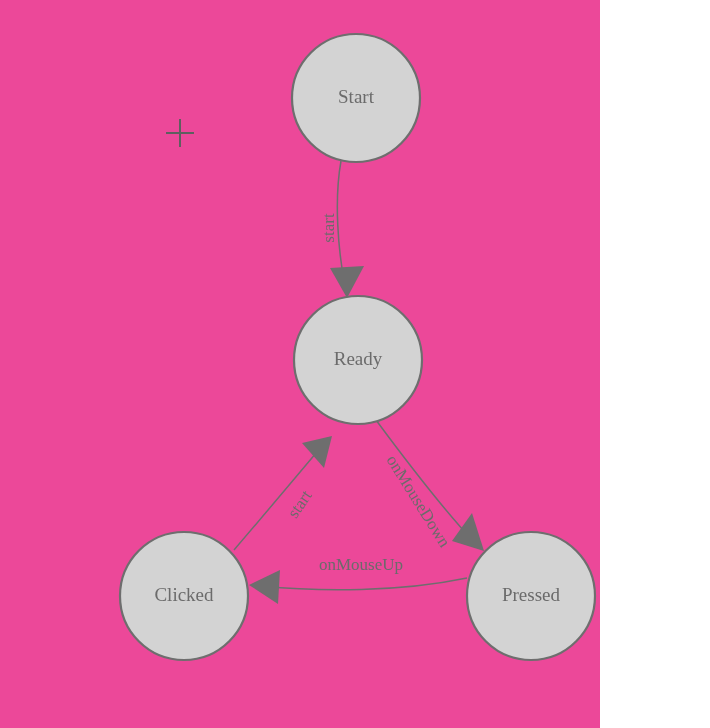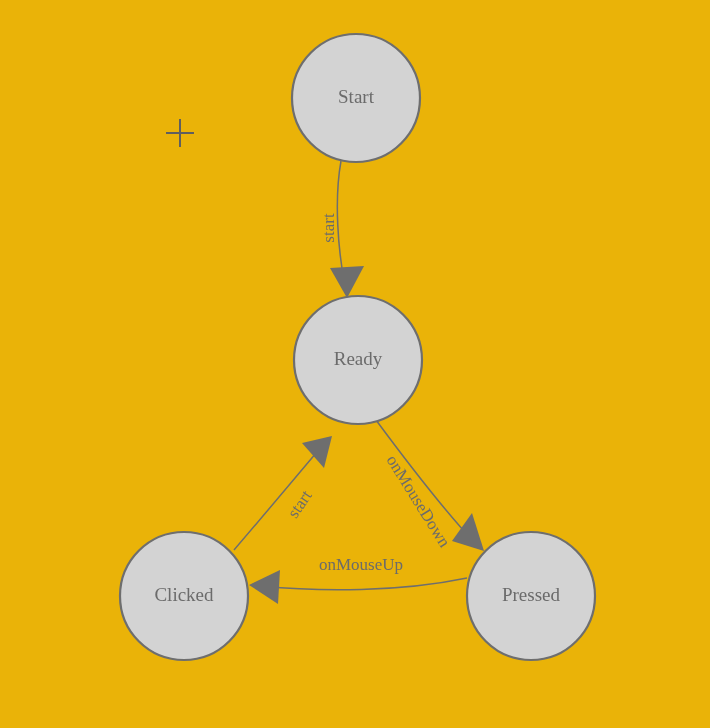--- a/index.html
+++ b/index.html
@@ -8,23 +8,23 @@
     background: #ffffff;
   }
   body {
     width: 710px;
     height: 728px;
     overflow: hidden;
     font-family: "Liberation Serif", serif;
   }
   #diagram-canvas {
     position: relative;
-    width: 710px;
+    width: 600px;
     height: 728px;
-    background: #eab308;
+    background: #ec4899;
   }
   svg.diagram-svg {
     display: block;
     width: 710px;
     height: 728px;
   }
   .node-circle {
     fill: #d3d3d3;
     stroke: #6e6e6e;
     stroke-width: 2.2;

